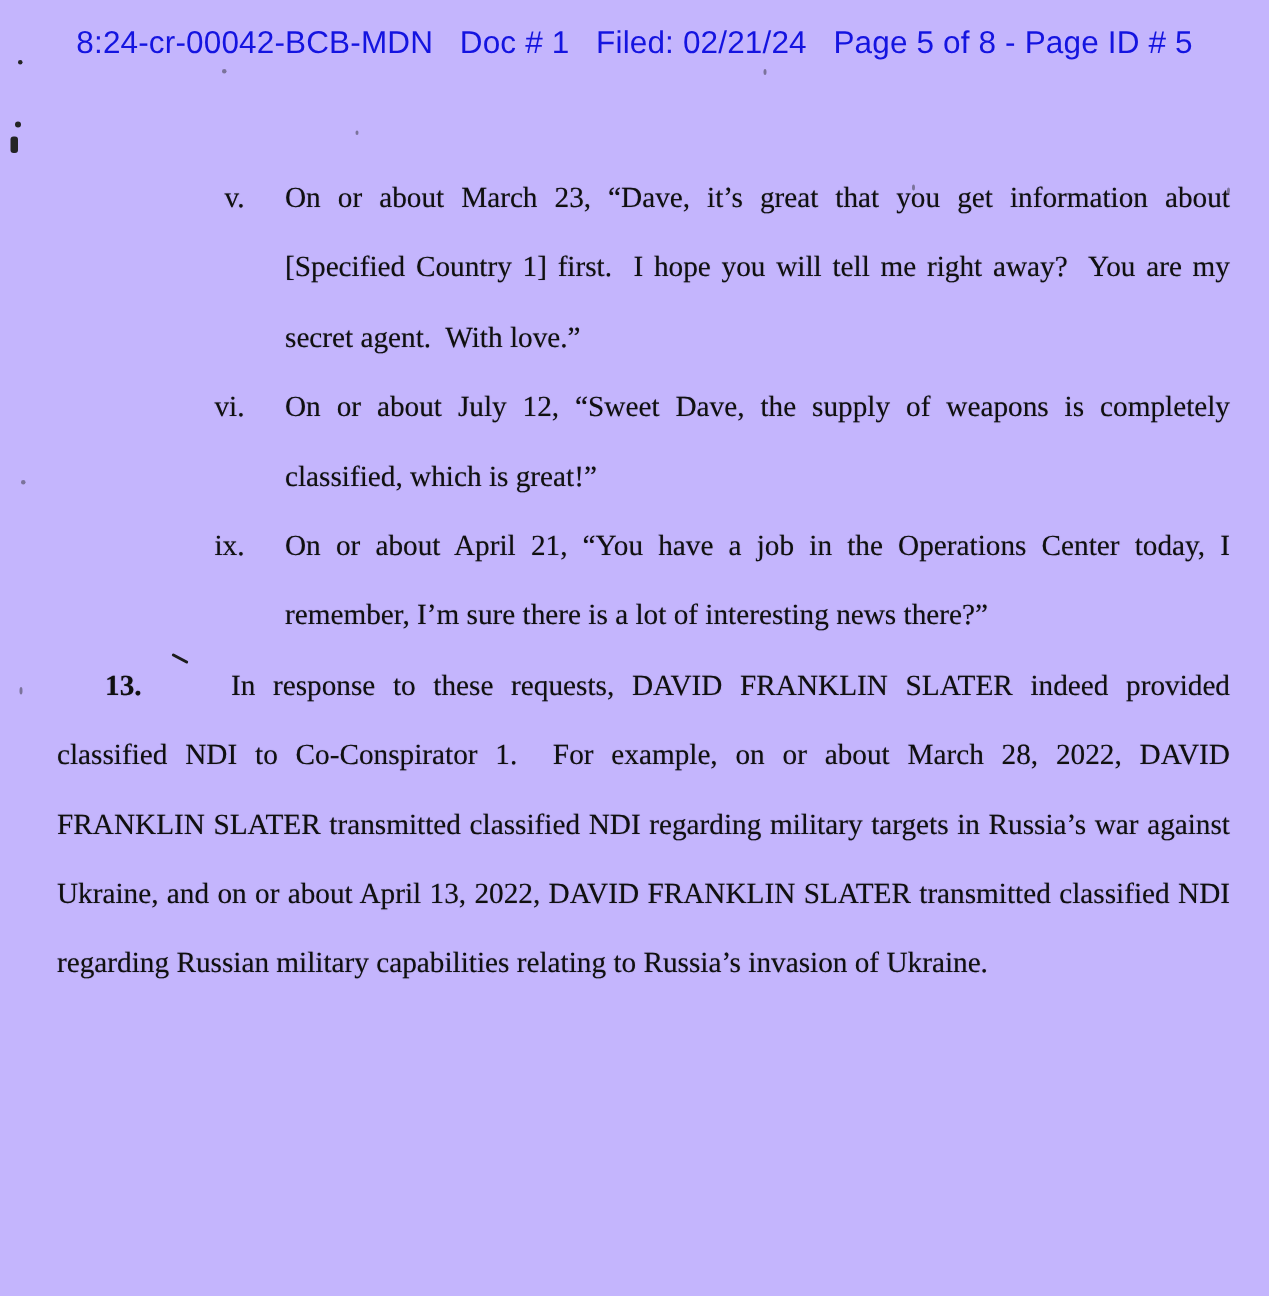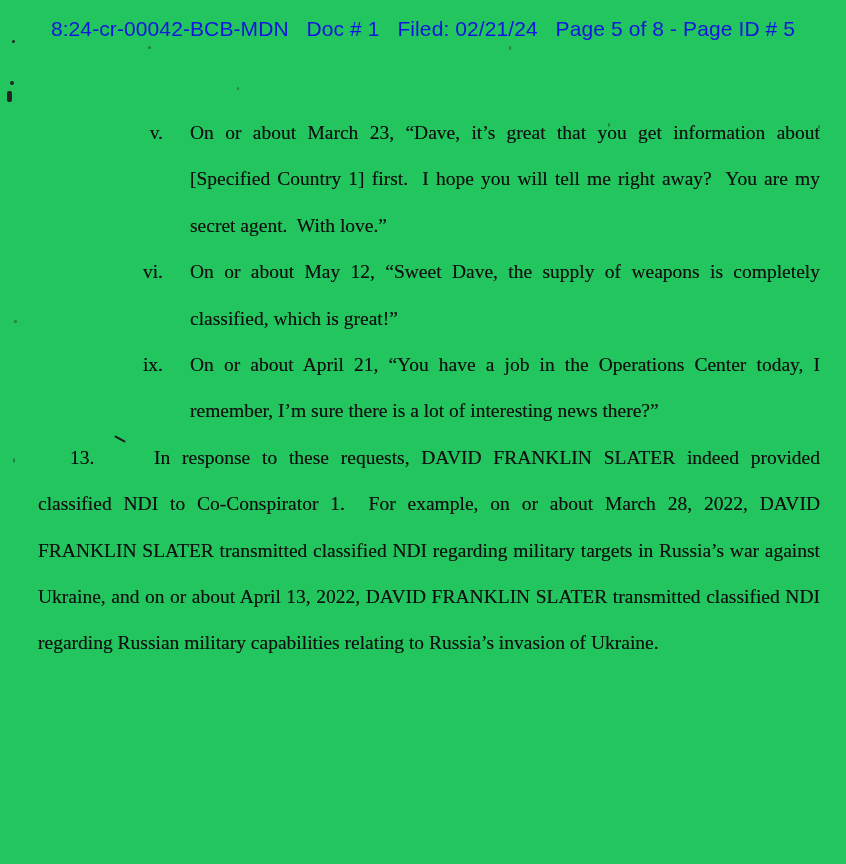--- a/index.html
+++ b/index.html
@@ -1,20 +1,20 @@
 <!DOCTYPE html>
 <html><head>
 <meta charset="utf-8">
 <style>
   html, body { margin: 0; padding: 0; background: #ffffff; }
   .page {
     position: relative;
     width: 846px;
     height: 864px;
-    background: #22c55e;
+    background: #c4b5fd;
     overflow: hidden;
     font-family: "Liberation Serif", serif;
     color: #101010;
   }
   .case-header {
     position: absolute;
     top: 17px;
     left: 0;
     width: 100%;
     text-align: center;
@@ -45,20 +45,21 @@
     white-space: nowrap;
     text-align: right;
   }
   .para {
     text-indent: 32px;
   }
   .para-number {
     display: inline-block;
     width: 84px;
     text-indent: 0;
+    font-weight: bold;
   }
   
   .speck {
     position: absolute;
     background: #242424;
     border-radius: 50%;
   }
   .speck.faint { opacity: 0.45; }
   .check-stroke {
     position: absolute;
@@ -80,21 +81,21 @@
 
   <div class="content">
 
     <div class="list-item">
       <span class="roman-marker">v.</span>
       <span>On or about March 23, “Dave, it’s great that you get information about [Specified Country 1] first.&nbsp; I hope you will tell me right away?&nbsp; You are my secret agent.&nbsp; With love.”</span>
     </div>
 
     <div class="list-item">
       <span class="roman-marker">vi.</span>
-      <span>On or about May 12, “Sweet Dave, the supply of weapons is completely classified, which is great!”</span>
+      <span>On or about July 12, “Sweet Dave, the supply of weapons is completely classified, which is great!”</span>
     </div>
 
 
 
     <div class="list-item">
       <span class="roman-marker">ix.</span>
       <span>On or about April 21, “You have a job in the Operations Center today, I remember, I’m sure there is a lot of interesting news there?”</span>
     </div>
 
     <div class="para">

